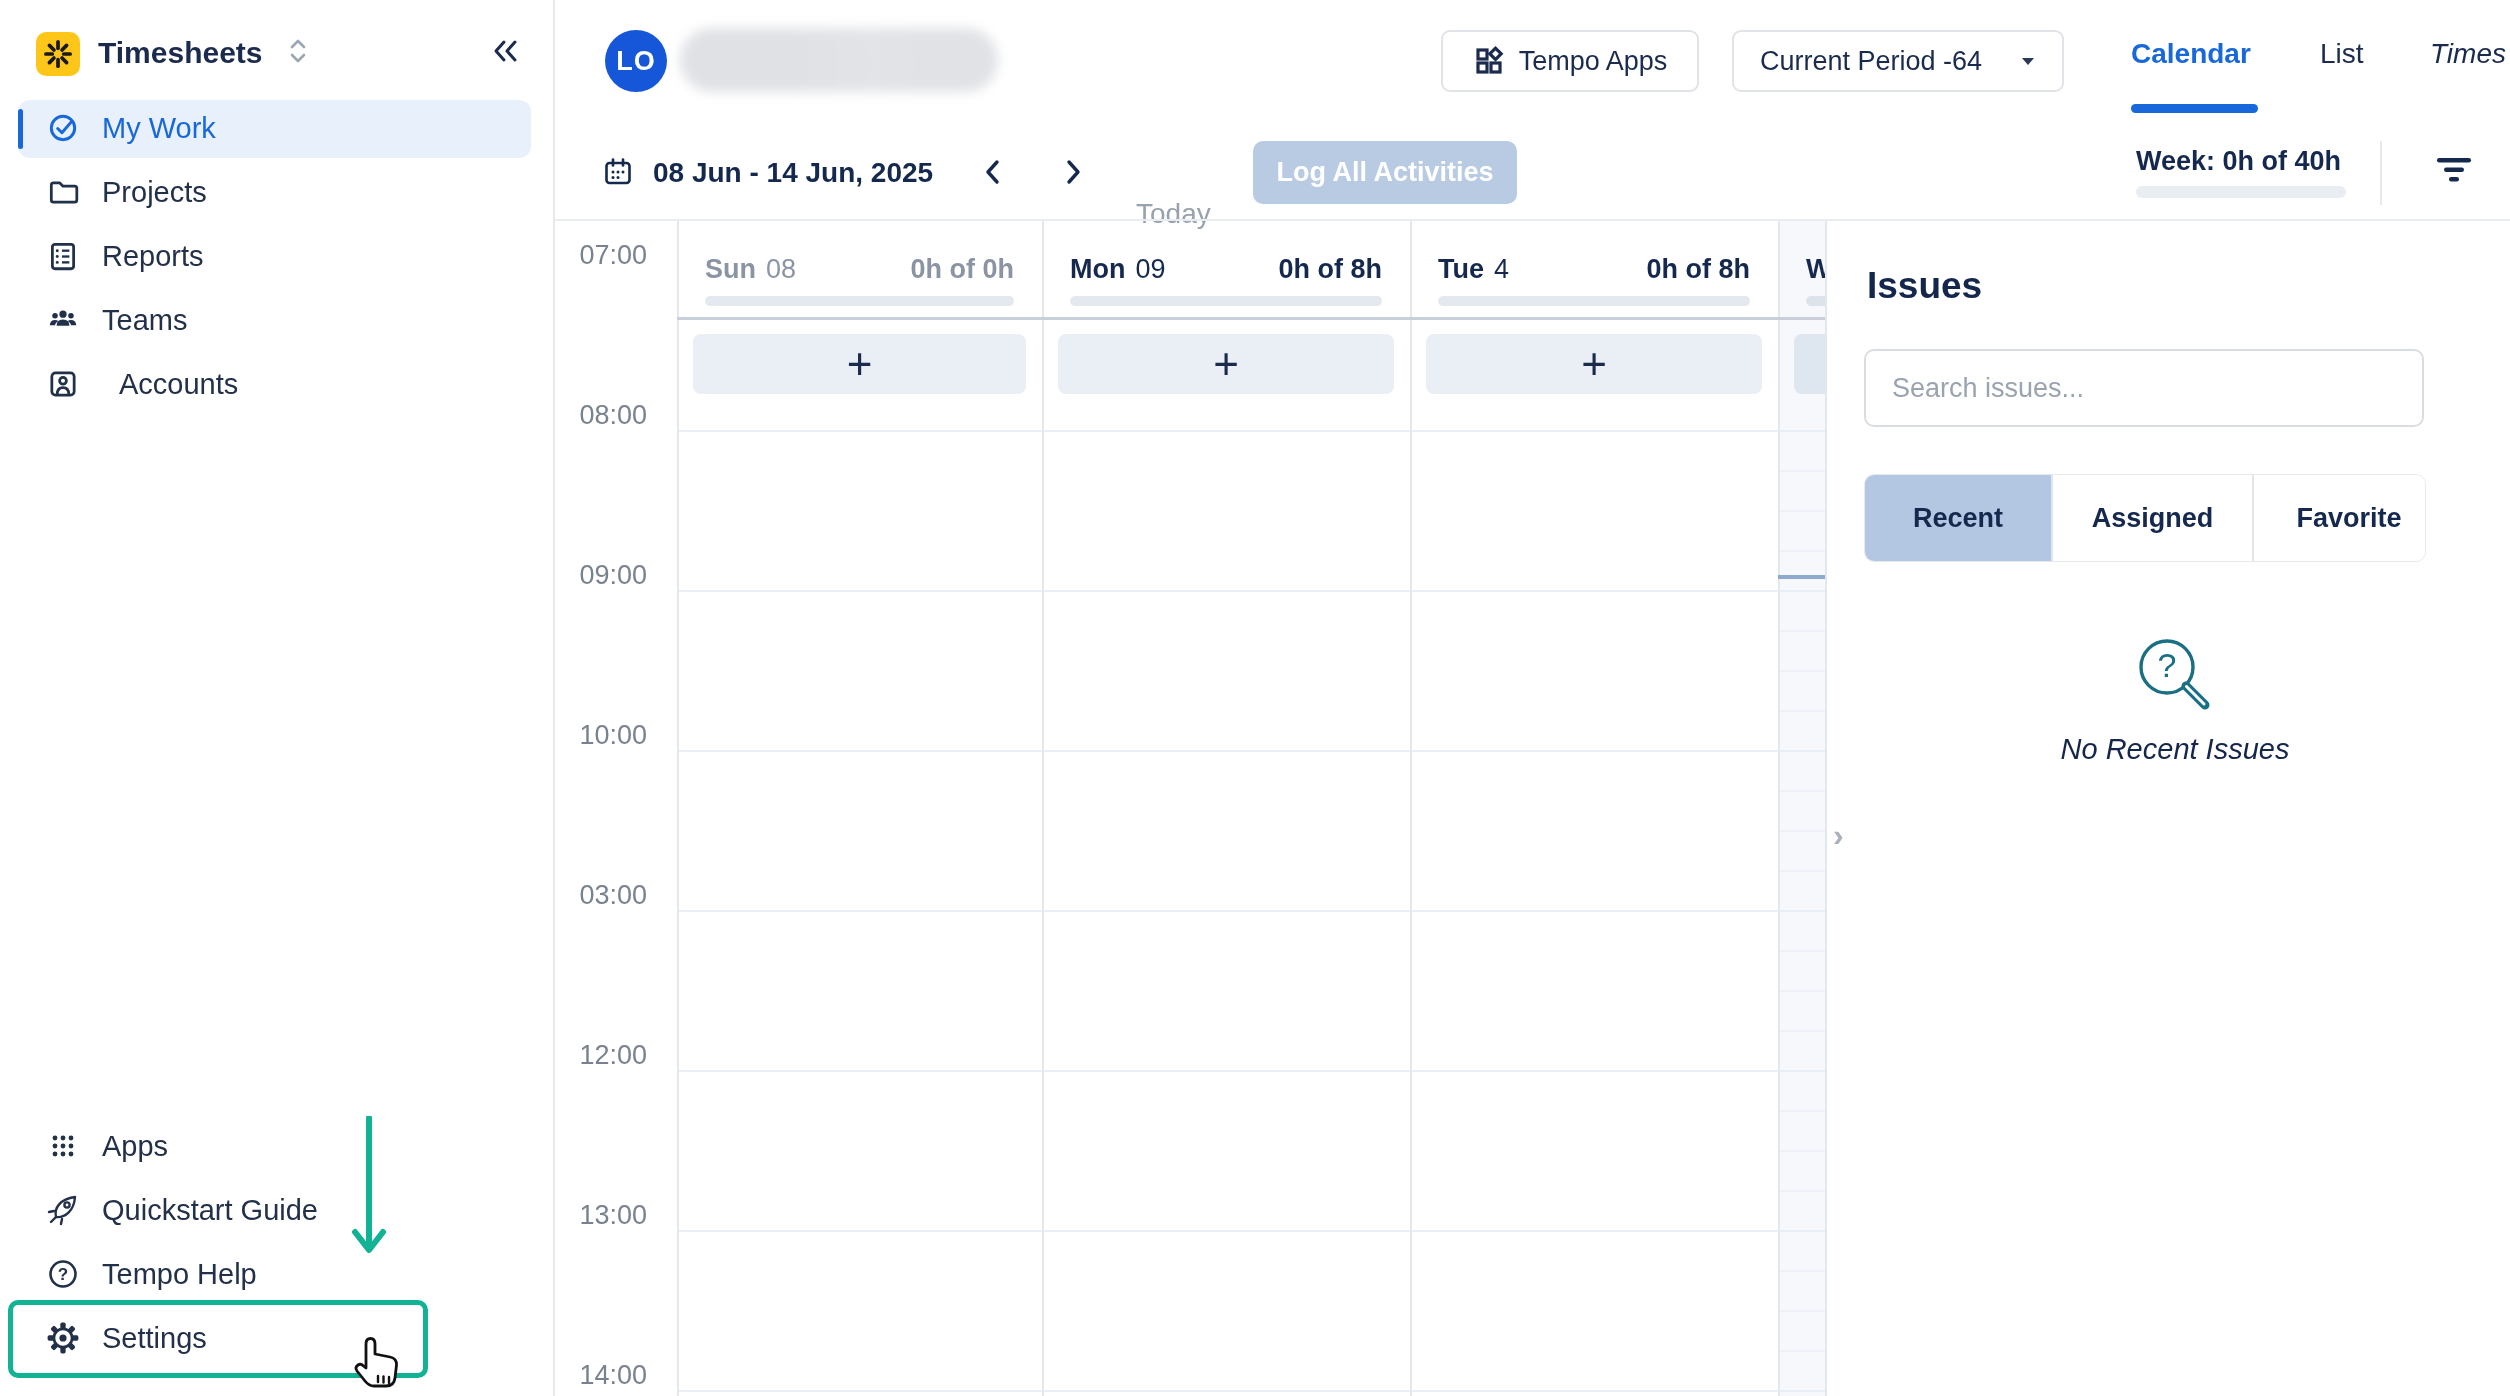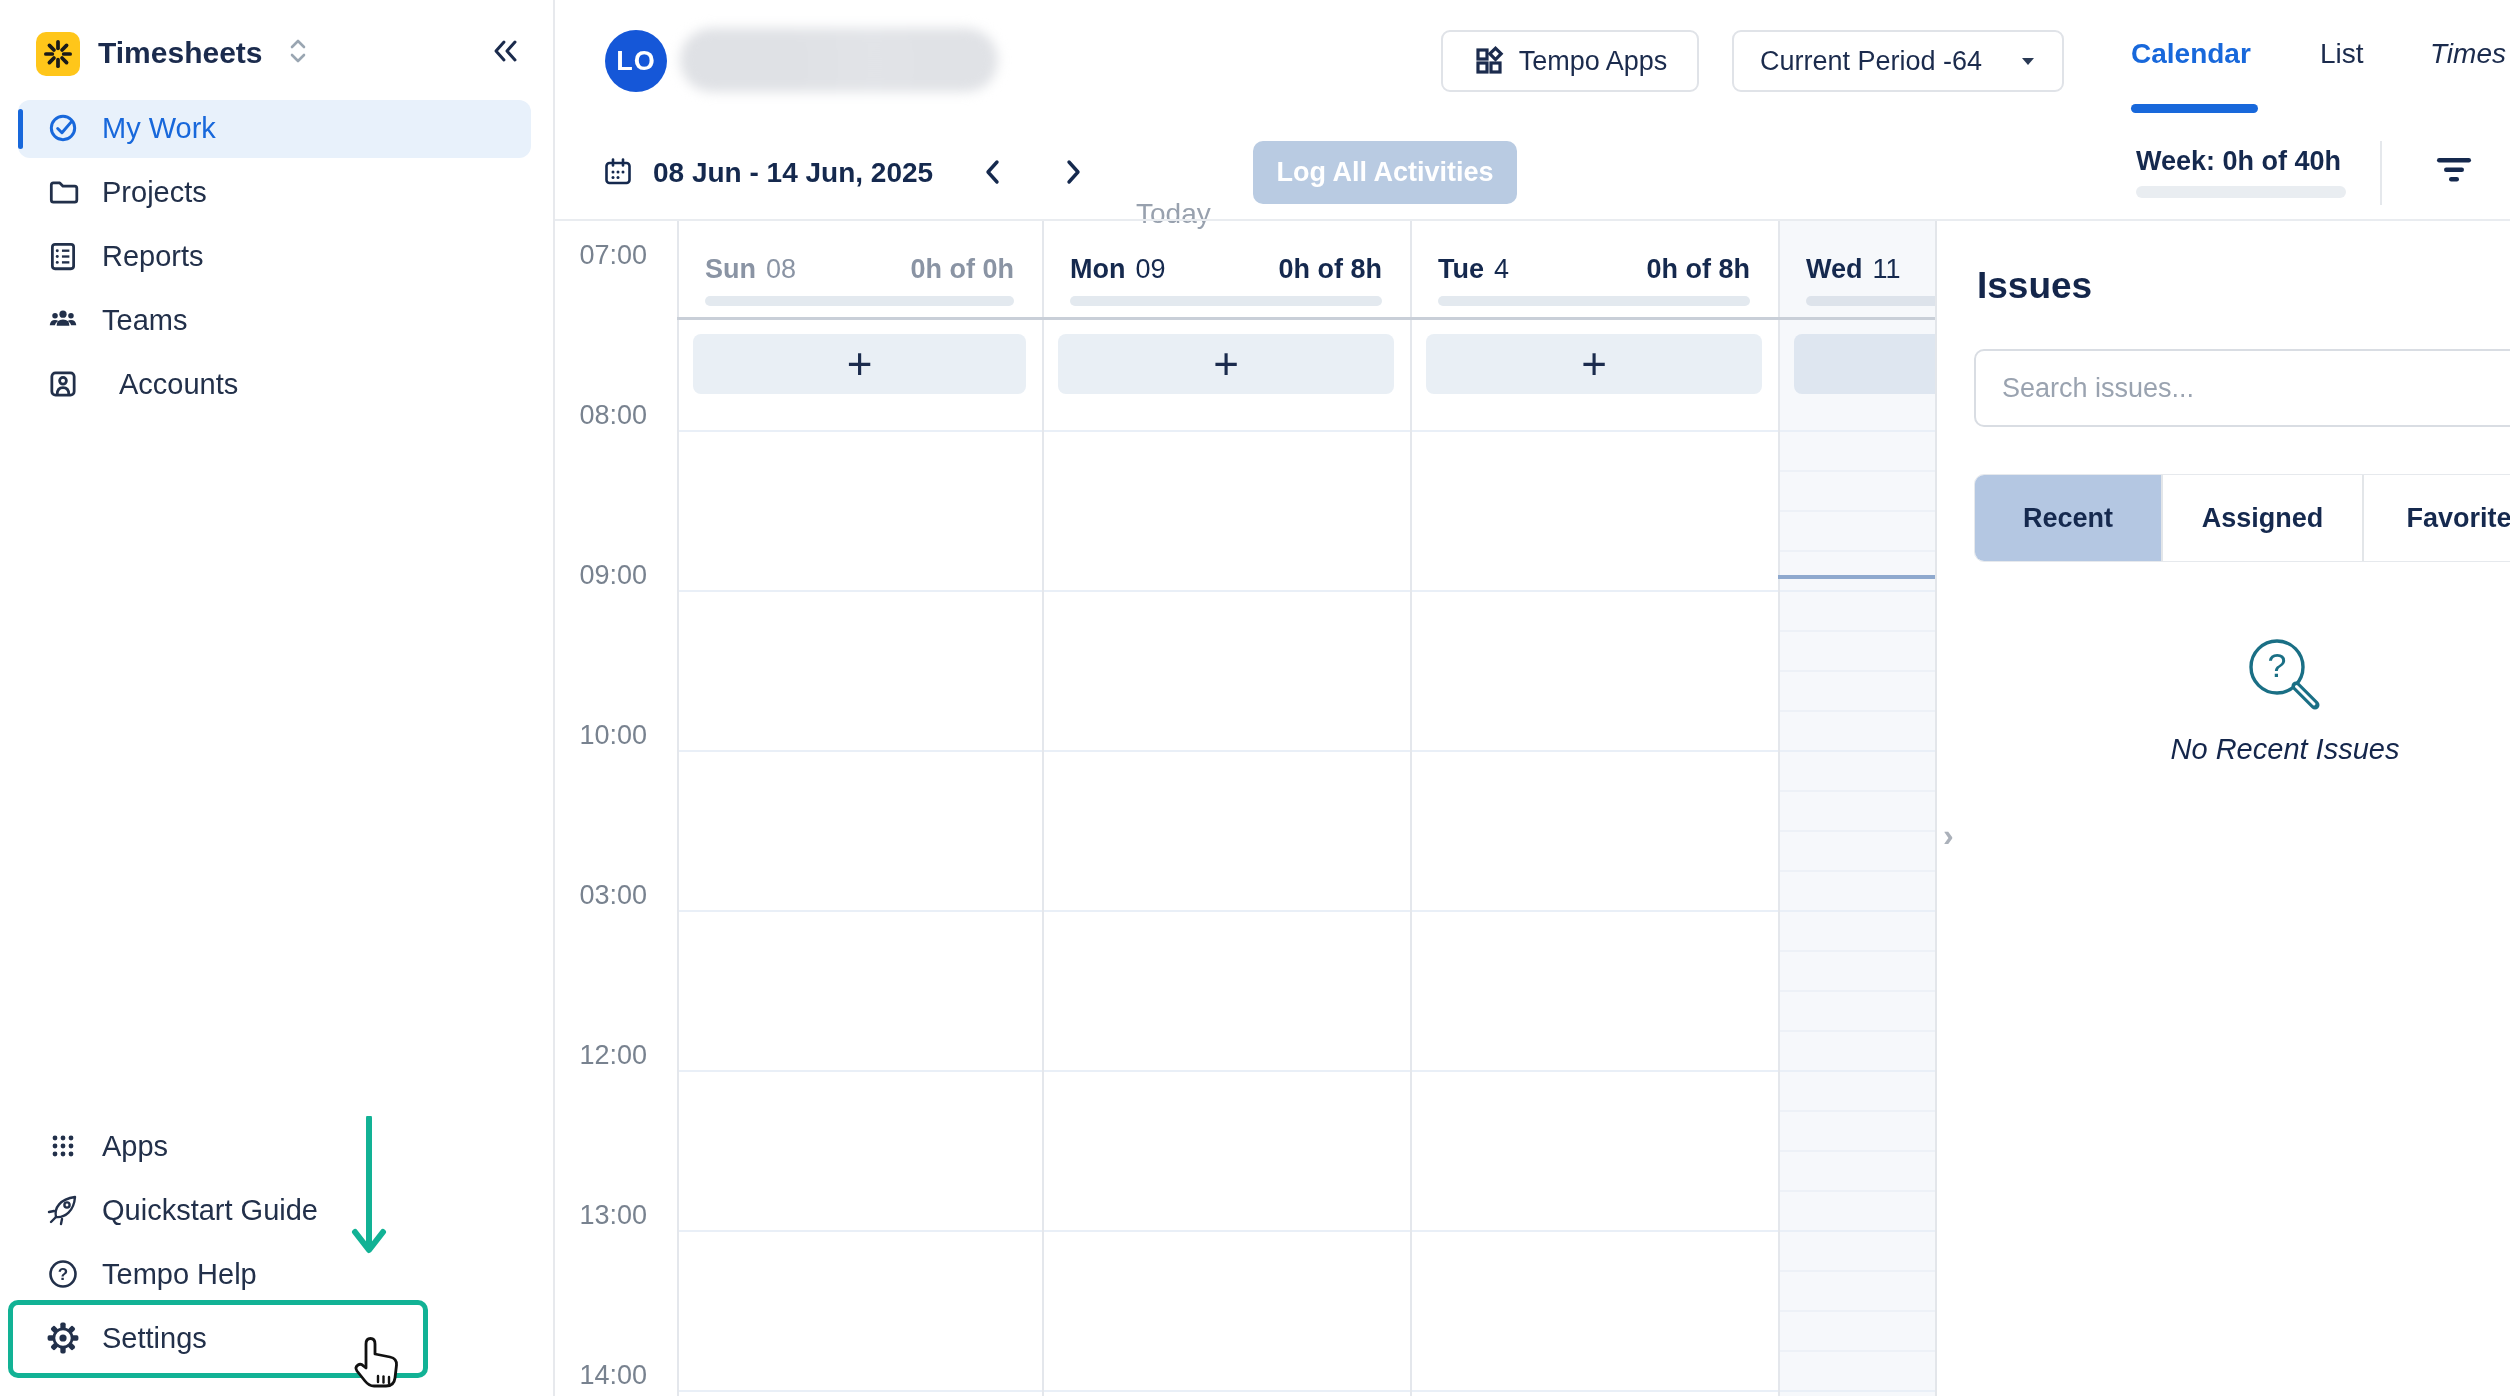--- a/index.html
+++ b/index.html
@@ -58,21 +58,21 @@
   .day-normal .dn, .day-normal .dd, .day-normal .dh { color:#15294E; }
   .hdr-progress { position:absolute; top:296px; height:10px; border-radius:6px; background:#E3E9EF; z-index:3; }
   .hdr-divider { position:absolute; left:677px; top:317px; width:1469px; height:3px; background:#C9CFD8; z-index:3; }
   .plus-btn { position:absolute; top:334px; height:60px; background:#E9EFF5; border:none; border-radius:8px; font-size:44px; font-weight:300; color:#1B2B4D; line-height:54px; text-align:center; cursor:pointer; z-index:3; font-family:"Liberation Sans",sans-serif; }
   .plus-btn.wed { background:#DEE6F0; }
   .hline { position:absolute; left:677px; width:1469px; height:2px; background:#E9EFF7; z-index:1; }
   .qline { position:absolute; left:0; right:0; height:2px; background:#EDF1F7; }
   .now-line { position:absolute; left:1778px; top:575px; width:368px; height:4px; background:#8FA9CE; z-index:4; }
 
   
-  .issues-panel { position:absolute; left:1935px; top:221px; width:575px; height:1175px; background:#fff; border-left:2px solid #E3E6EA; z-index:10; }
+  .issues-panel { position:absolute; left:1825px; top:221px; width:575px; height:1175px; background:#fff; border-left:2px solid #E3E6EA; z-index:10; }
   .issues-title { position:absolute; left:40px; top:44px; font-size:37px; font-weight:600; color:#14264B; }
   .issues-search { position:absolute; left:37px; top:128px; width:560px; height:78px; border:2px solid #D9DDE3; border-radius:10px; font-size:27px; padding:0 26px; color:#22304A; font-family:"Liberation Sans",sans-serif; outline:none; }
   .issues-search::placeholder { color:#9AA3B0; }
   .seg-wrap { position:absolute; left:37px; top:253px; width:562px; height:88px; display:flex; border:1px solid #E6E9ED; border-radius:10px; overflow:hidden; }
   .seg { flex:0 0 auto; display:flex; align-items:center; justify-content:center; font-size:27px; font-weight:600; color:#15294E; background:#fff; cursor:pointer; }
   .seg + .seg { border-left:2px solid #E3E6E9; }
   .seg.active { background:#B4C7E2; border-left:none; }
   .empty-ico { position:absolute; left:300px; top:408px; width:96px; height:92px; }
   .empty-text { position:absolute; left:78px; top:512px; width:540px; text-align:center; font-size:29px; font-style:italic; font-weight:500; color:#14264B; }
   .panel-collapse { position:absolute; left:6px; top:596px; font-size:32px; font-weight:600; color:#ABB1BA; cursor:pointer; }

